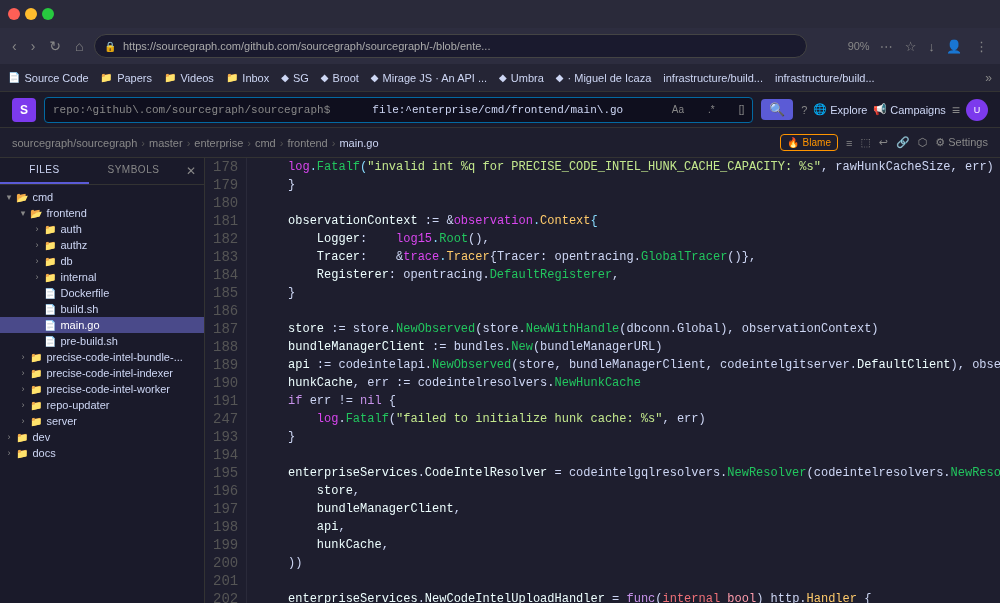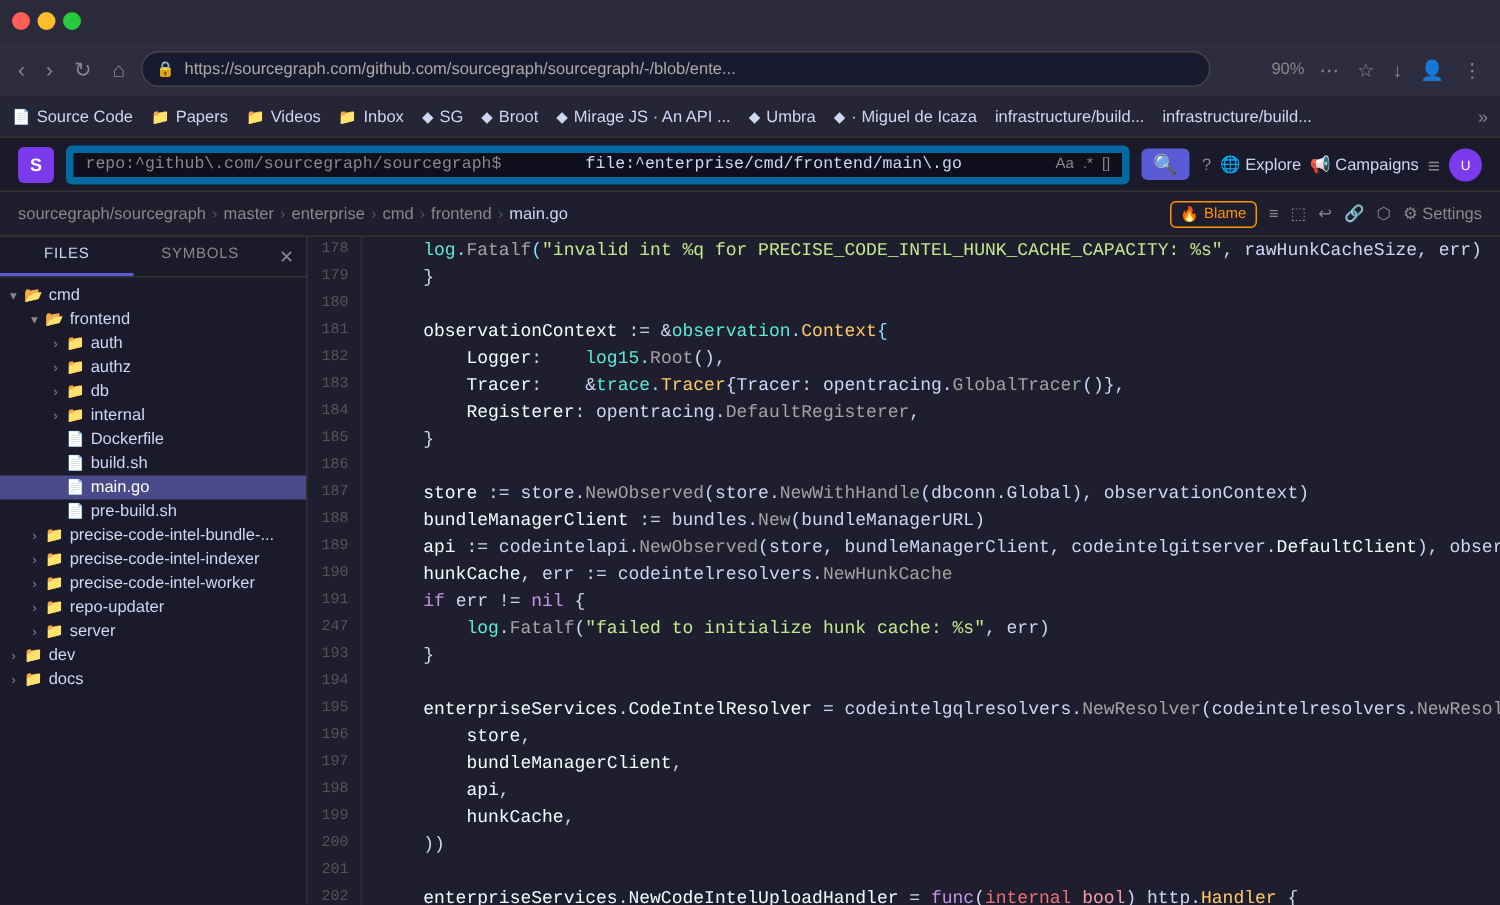--- a/index.html
+++ b/index.html
@@ -30,23 +30,23 @@
 
     
     .bookmarks-bar { background: #252535; height: 28px; display: flex; align-items: center; padding: 0 8px; gap: 12px; border-bottom: 1px solid #333; overflow: hidden; }
     .bookmark { color: #cdd6f4; font-size: 11px; display: flex; align-items: center; gap: 4px; cursor: pointer; white-space: nowrap; }
     .bm-icon { font-size: 10px; }
     .bookmarks-more { color: #888; margin-left: auto; cursor: pointer; }
 
     
     .sg-bar { background: #1a1a2a; height: 36px; display: flex; align-items: center; padding: 0 12px; gap: 8px; border-bottom: 1px solid #333; }
     .sg-logo { width: 24px; height: 24px; background: #7c3aed; border-radius: 4px; display: flex; align-items: center; justify-content: center; color: white; font-weight: bold; font-size: 12px; }
-    .sg-search-box { flex: 1; background: #0f0f1e; border: 5px solid #0369a1; border-radius: 4px; height: 26px; display: flex; align-items: center; padding: 0 8px; gap: 4px; }
+    .sg-search-box { flex: 1; background: #0f0f1e; border: 1px solid #0369a1; border-radius: 4px; height: 26px; display: flex; align-items: center; padding: 0 8px; gap: 4px; }
     .sg-search-text { color: #cdd6f4; font-size: 11px; font-family: 'Courier New', monospace; flex: 1; }
-    .sg-search-opts { display: flex; gap: 6px; align-items: center; }
+    .sg-search-opts { display: flex; gap: 24px; align-items: center; }
     .sg-opt { color: #888; font-size: 10px; cursor: pointer; }
     .sg-search-btn { background: #5b5bd6; border: none; color: white; padding: 3px 8px; border-radius: 4px; font-size: 13px; cursor: pointer; }
     .sg-right-btns { display: flex; gap: 6px; align-items: center; }
     .sg-right-btn { background: none; border: none; color: #888; cursor: pointer; font-size: 11px; }
     .sg-explore-btn { background: none; border: none; color: #cdd6f4; cursor: pointer; font-size: 11px; display: flex; align-items: center; gap: 3px; }
     .sg-campaigns-btn { background: none; border: none; color: #cdd6f4; cursor: pointer; font-size: 11px; display: flex; align-items: center; gap: 3px; }
     .sg-menu-btn { background: none; border: none; color: #888; cursor: pointer; font-size: 14px; }
     .sg-avatar { width: 22px; height: 22px; border-radius: 50%; background: #7c3aed; display: flex; align-items: center; justify-content: center; color: white; font-size: 9px; cursor: pointer; }
 
     
@@ -73,30 +73,30 @@
     .tree-item.active { background: #4a4a8a; color: white; }
     .ti-indent { display: inline-block; }
     .ti-arrow { color: #888; font-size: 9px; margin-right: 2px; width: 10px; display: inline-flex; justify-content: center; }
     .ti-icon { margin-right: 4px; font-size: 11px; }
     .ti-label { font-size: 11px; }
 
     
     .code-area { flex: 1; background: #1e1e2e; overflow: auto; display: flex; flex-direction: column; }
     .code-content { display: flex; flex: 1; font-family: 'Courier New', monospace; font-size: 12px; line-height: 18px; }
     .line-numbers { background: #1e1e2e; padding: 0 8px; color: #555; text-align: right; user-select: none; min-width: 36px; border-right: 1px solid #2a2a3a; }
-    .line-number { height: 18px; display: flex; align-items: center; justify-content: flex-end; font-size: 10px; text-align: right; }
+    .line-number { height: 18px; display: flex; align-items: center; justify-content: flex-end; font-size: 14px; text-align: right; }
     .code-lines { flex: 1; padding: 0 12px; overflow-x: auto; }
     .code-line { height: 18px; white-space: pre; display: flex; align-items: center; font-size: 12px; }
 
     
     .kw { color: #c792ea; }
-    .fn { color: #a3a3a3; }
+    .fn { color: #22c55e; }
     .str { color: #c3e88d; }
     .type { color: #ffcb6b; }
-    .pkg { color: #5eead4; text-align: right; }
+    .pkg { color: #d946ef; text-align: right; }
     .op { color: #89ddff; }
     .punc { color: #89ddff; }
     .var { color: #eeffff; }
     .param { color: #f07178; }
     .bool { color: #ff9cac; }
 
     
     ::-webkit-scrollbar { width: 6px; height: 6px; }
     ::-webkit-scrollbar-track { background: #1a1a2a; }
     ::-webkit-scrollbar-thumb { background: #444; border-radius: 3px; }

